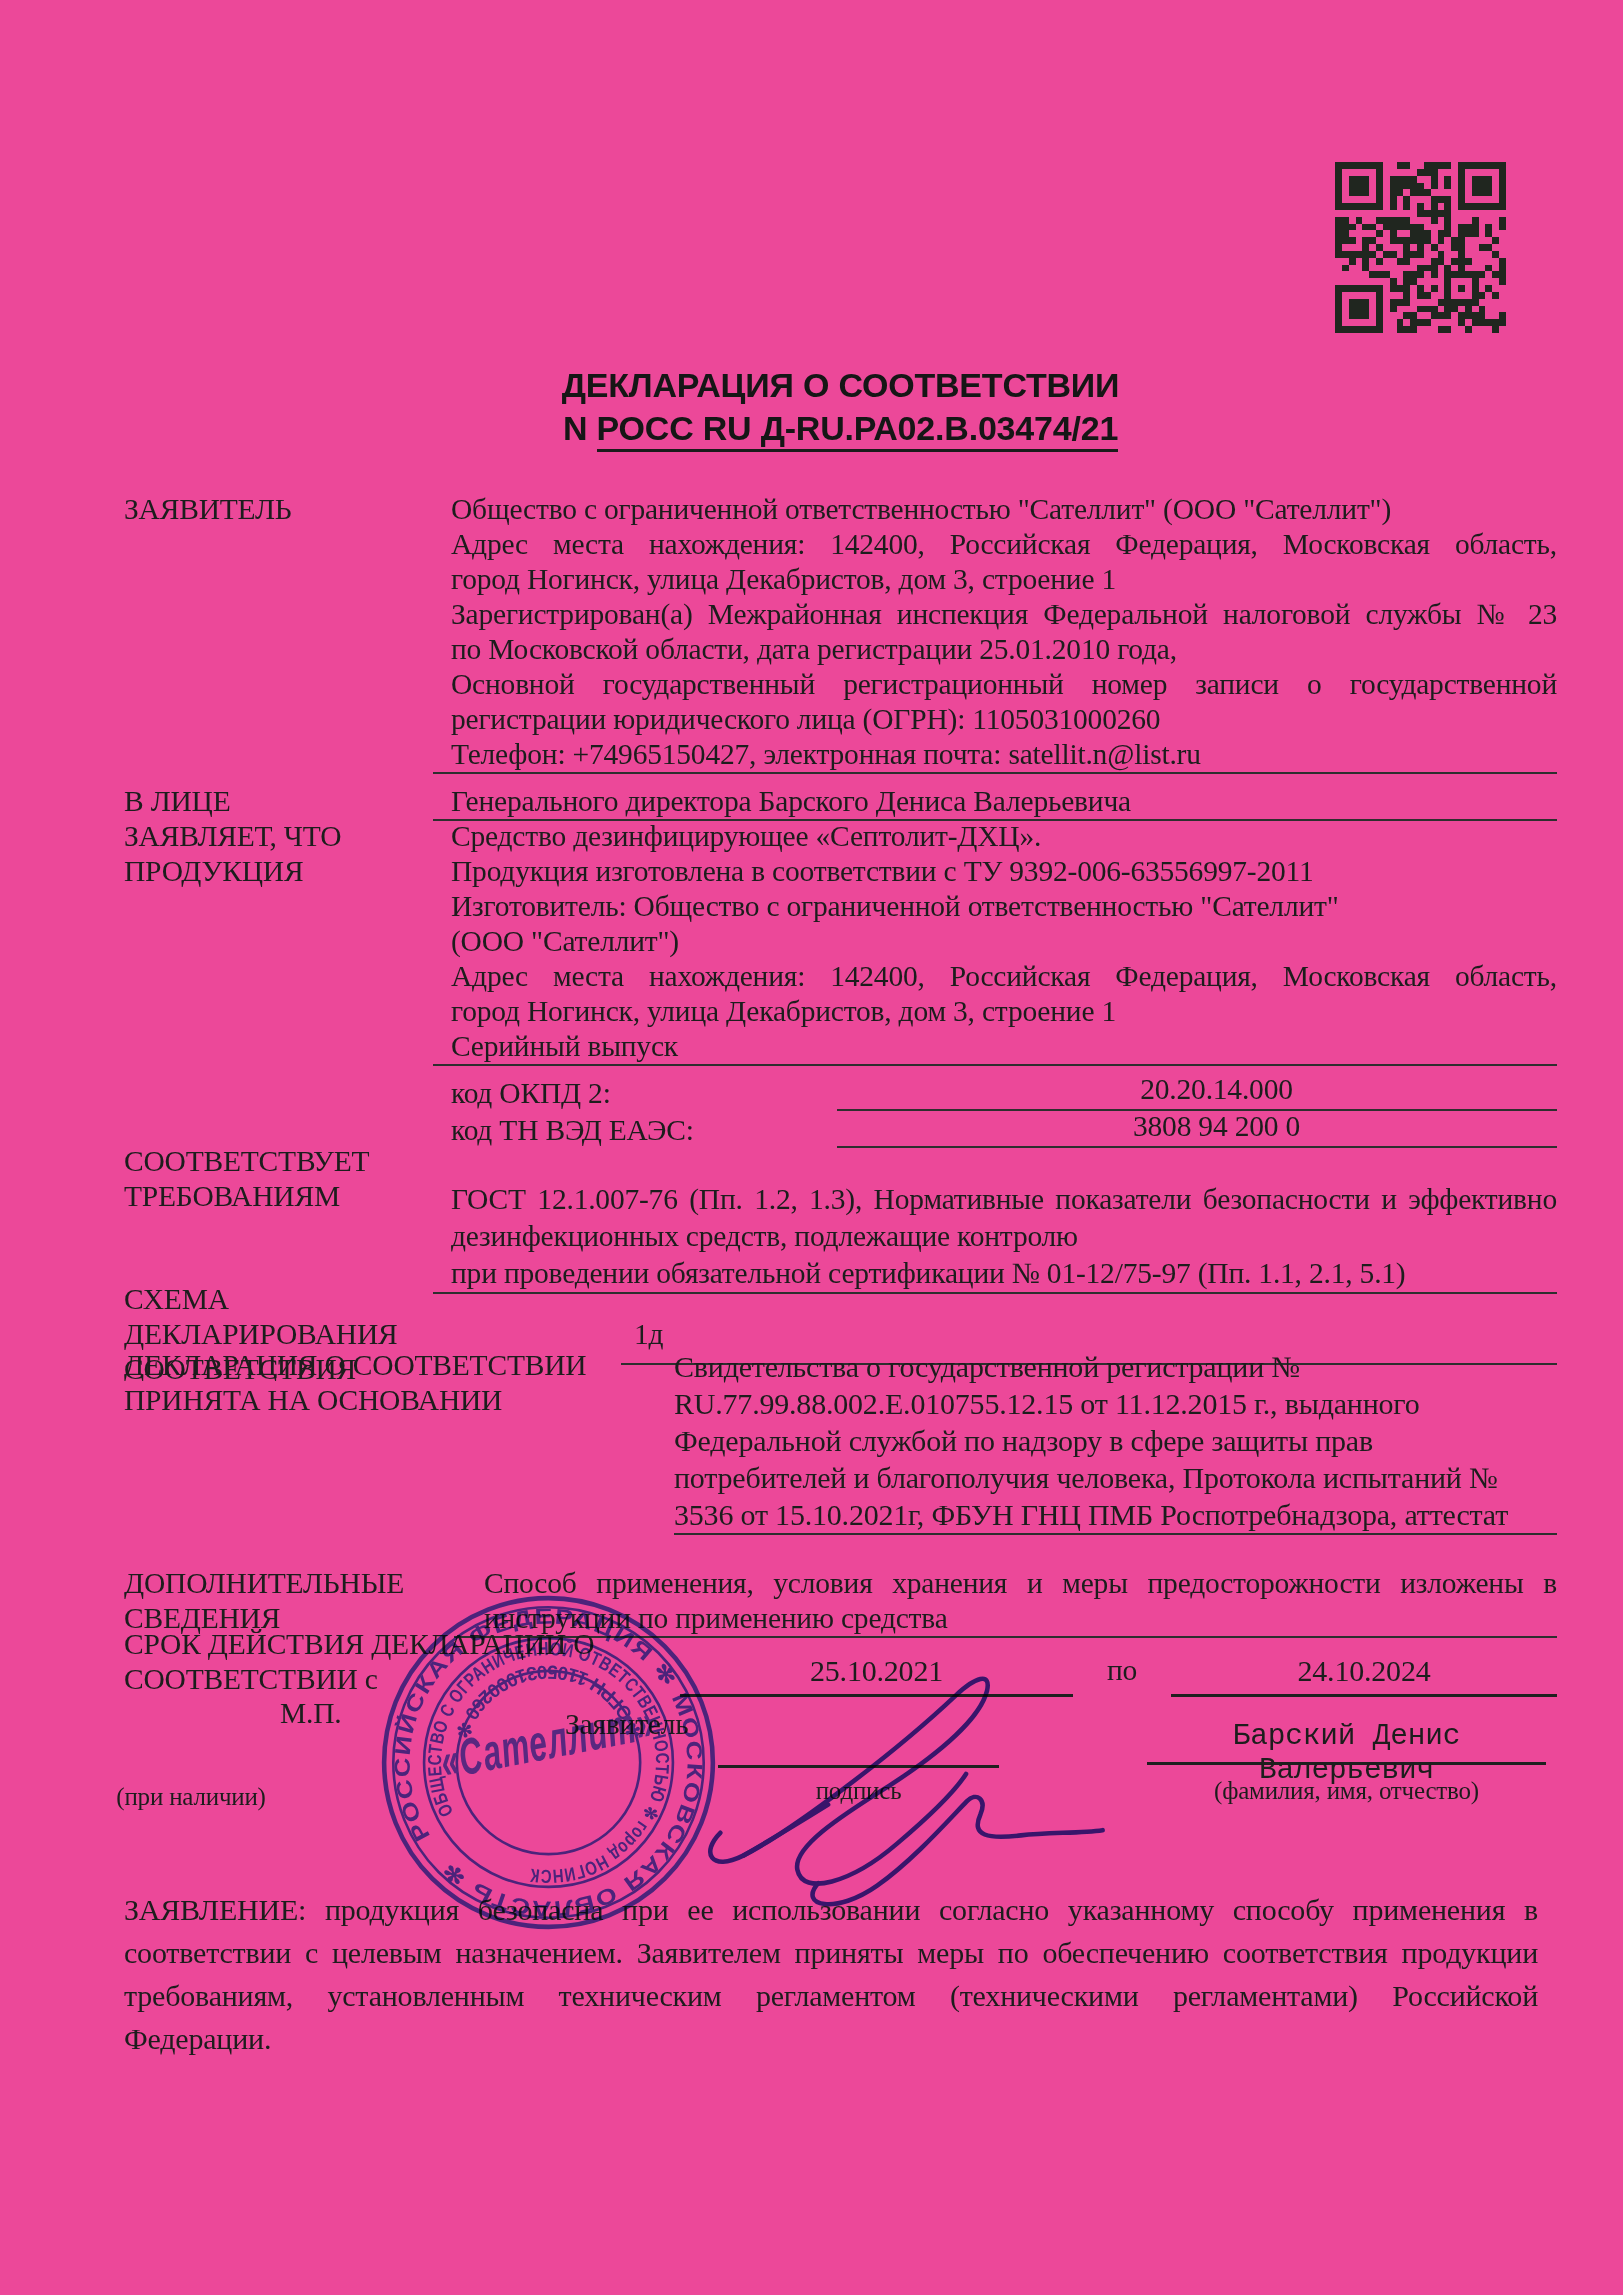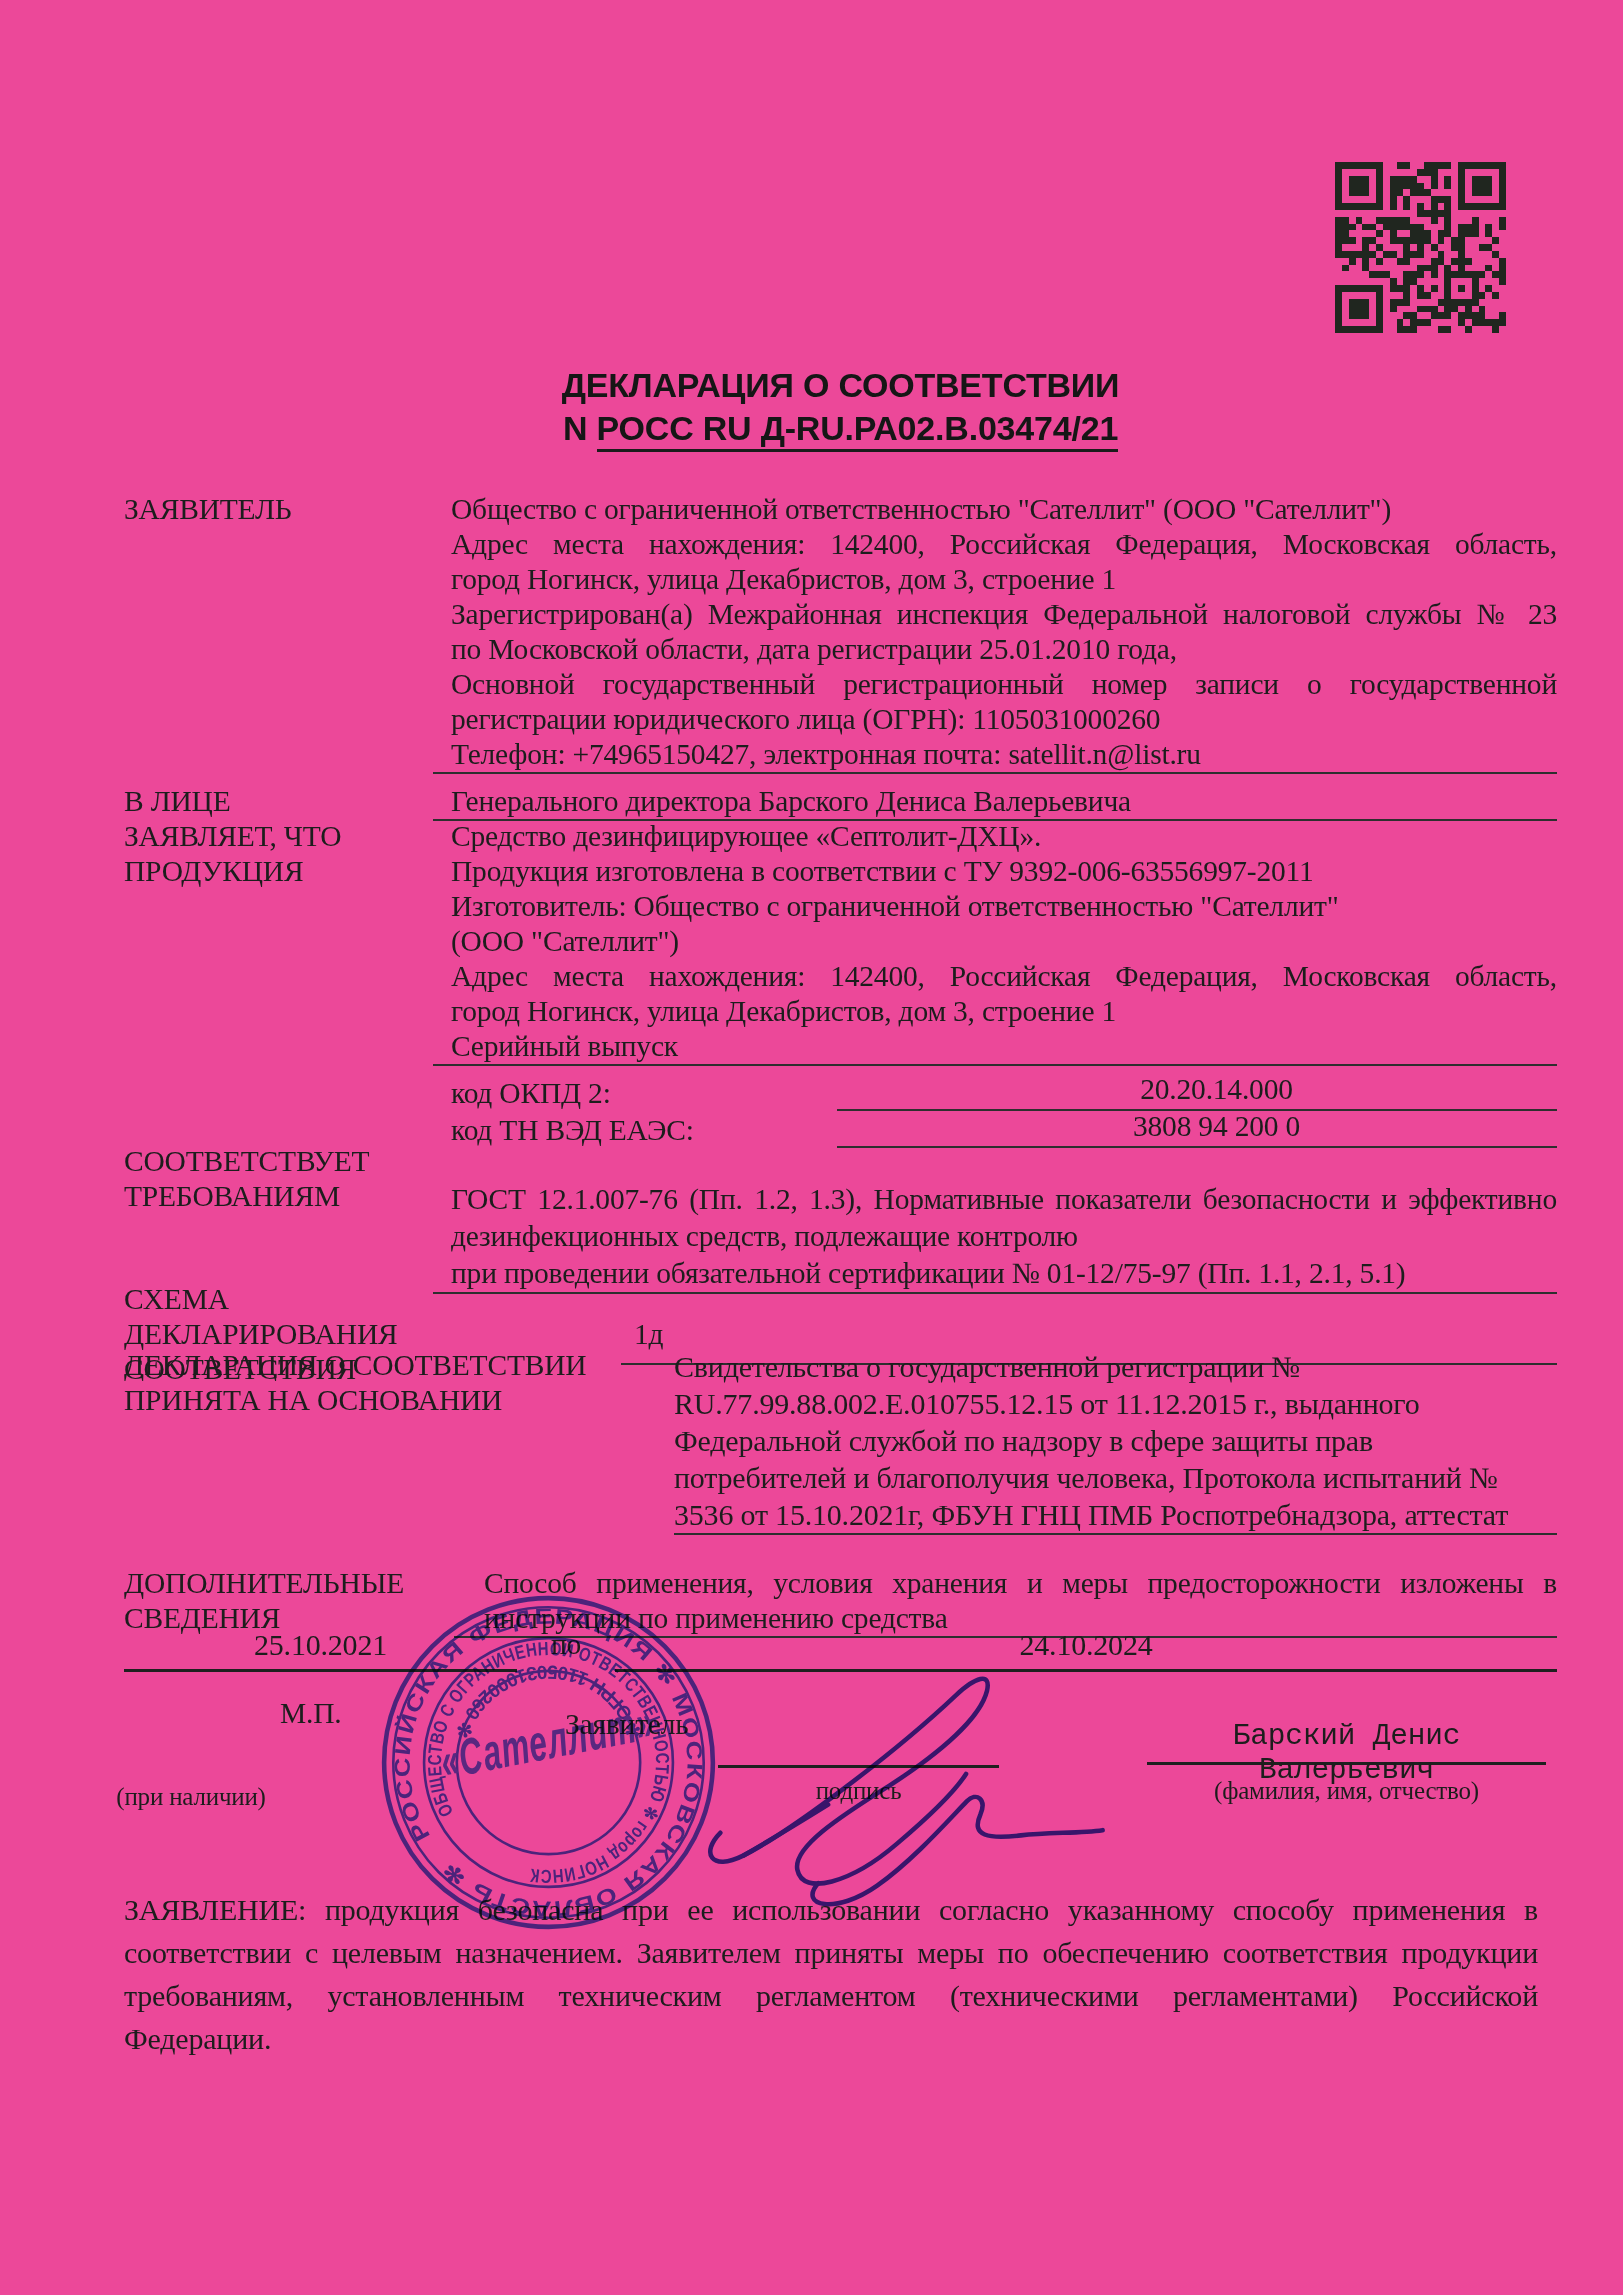--- a/index.html
+++ b/index.html
@@ -495,20 +495,24 @@
       <div>СВЕДЕНИЯ</div>
     </div>
     <div class="val">
       <div class="jline">Способ применения, условия хранения и меры предосторожности изложены в</div>
       <div>инструкции по применению средства</div>
       <div class="sep m46"></div>
     </div>
   </div>
 
   <div class="sec vrow" style="top:1627px">
+    <div class="lbl w850">
+      <div>СРОК ДЕЙСТВИЯ ДЕКЛАРАЦИИ О</div>
+      <div>СООТВЕТСТВИИ с</div>
+    </div>
     <div class="dfield">25.10.2021</div>
     <div class="po">по</div>
     <div class="dfield grow">24.10.2024</div>
   </div>
 
   <div class="signrow">
     <div class="mp">М.П.</div>
     <div class="mpnote">(при наличии)</div>
     <div class="applbl">Заявитель</div>
     <div class="sigline"></div>

